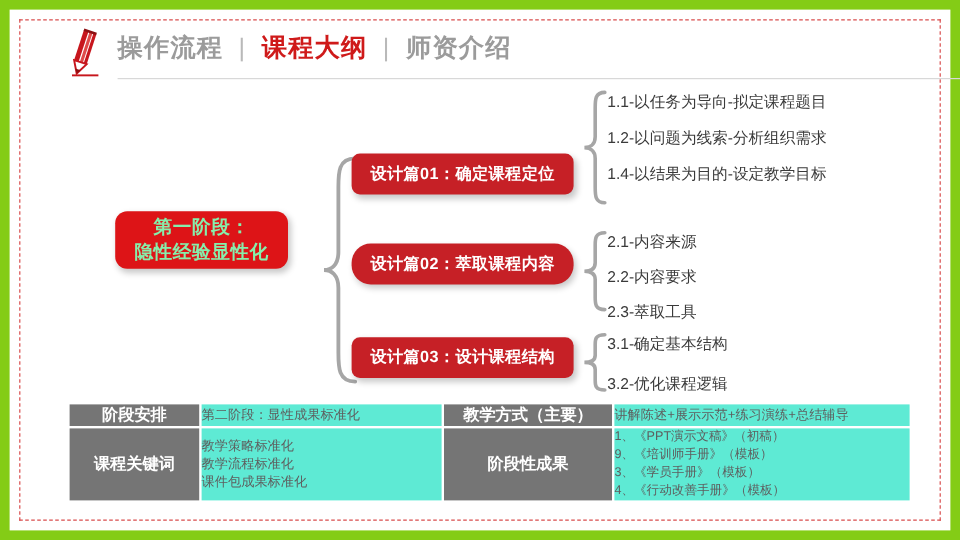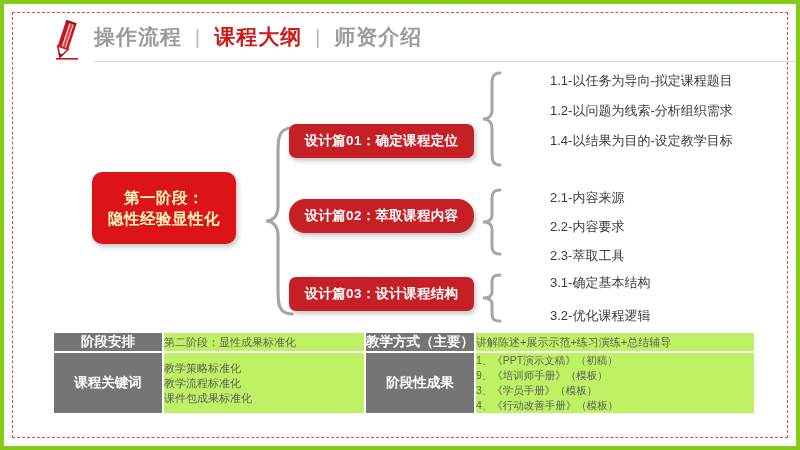--- a/index.html
+++ b/index.html
@@ -4,21 +4,21 @@
 <style>
   html,body{margin:0;padding:0;}
   body{
     width:800px;height:450px;overflow:hidden;
     background:#ffffff;
     font-family:"Liberation Sans","DejaVu Sans",sans-serif;
   }
   
   #slide{
     position:relative;width:800px;height:450px;box-sizing:border-box;
-    border:4px solid #84cc16;background:#ffffff;
+    border:8px solid #84cc16;background:#ffffff;
   }
   #inner-dash{
     position:absolute;left:8px;top:8px;right:8px;bottom:8px;
     border:1px dashed #d94d4d;pointer-events:none;
   }
   
   #header{
     position:absolute;left:22px;top:10px;width:760px;height:48px;
   }
   #pencil-icon{
@@ -30,24 +30,24 @@
     letter-spacing:1px;white-space:nowrap;line-height:34px;
   }
   #nav .sep{color:#b9b9b9;font-weight:normal;margin:0 6px;}
   #nav .active{color:#cf1a1a;}
   #header-rule{
     position:absolute;left:68px;top:47px;width:702px;height:1px;
     background:#d8d8d8;
   }
   
   .node-main{
-    position:absolute;left:88px;top:168px;width:144px;height:72px;
+    position:absolute;left:88px;top:168px;width:144px;height:48px;
     background:#dd1417;border-radius:10px;
     box-shadow:2px 3px 5px rgba(0,0,0,.22);
-    color:#fef9c3;font-size:15.5px;font-weight:bold;line-height:21px;
+    color:#86efac;font-size:15.5px;font-weight:bold;line-height:21px;
     display:flex;flex-direction:column;align-items:center;justify-content:center;
     text-align:center;letter-spacing:.5px;
   }
   
   .node-sub{
     position:absolute;left:285px;width:185px;height:34px;
     background:#c62026;border-radius:7px;
     box-shadow:2px 3px 5px rgba(0,0,0,.22);
     color:#fff;font-size:13.5px;font-weight:bold;
     display:flex;align-items:center;justify-content:center;
@@ -55,45 +55,45 @@
   }
   #node-sub-1{top:120px;}
   #node-sub-2{top:195px;border-radius:16px;}
   #node-sub-3{top:273px;}
   
   .brace{position:absolute;}
   
   .leaf-list{position:absolute;left:498px;}
   .leaf{
     font-size:13px;color:#3a3a3a;line-height:14px;
-    white-space:nowrap;margin-bottom:0;margin-left:48px;
+    white-space:nowrap;margin-bottom:0;
   }
   #list-1{top:70px;}
   #list-1 .leaf{margin-bottom:16px;}
   #list-2{top:187px;}
   #list-2 .leaf{margin-bottom:15px;}
   #list-3{top:272px;}
   #list-3 .leaf{margin-bottom:19px;text-align:center;}
   
   #table{
     position:absolute;left:48px;top:327px;width:704px;
     border-collapse:separate;border-spacing:2px;
   }
   #table td{padding:0;vertical-align:middle;}
   .th-cell{
     background:#757575;color:#ffffff;font-weight:bold;font-size:13.5px;
     text-align:center;white-space:nowrap;padding:6px 4px;
   }
   .td-cell{
-    background:#bef264;color:#5e5e5e;font-size:11px;
+    background:#5eead4;color:#5e5e5e;font-size:11px;
     padding:5px 10px;line-height:15px;
   }
   .td-cell.small{font-size:10.5px;}
   .lbl-w{width:108px;}
-  .lbl-w2{width:108px;}
+  .lbl-w2{width:140px;}
   .val-w{width:200px;}
   .row-tall .th-cell{height:56px;}
   .row-tall .td-cell{height:56px;}
 </style>
 </head>
 <body>
 
 <div id="slide">
   <div id="inner-dash"></div>
 

